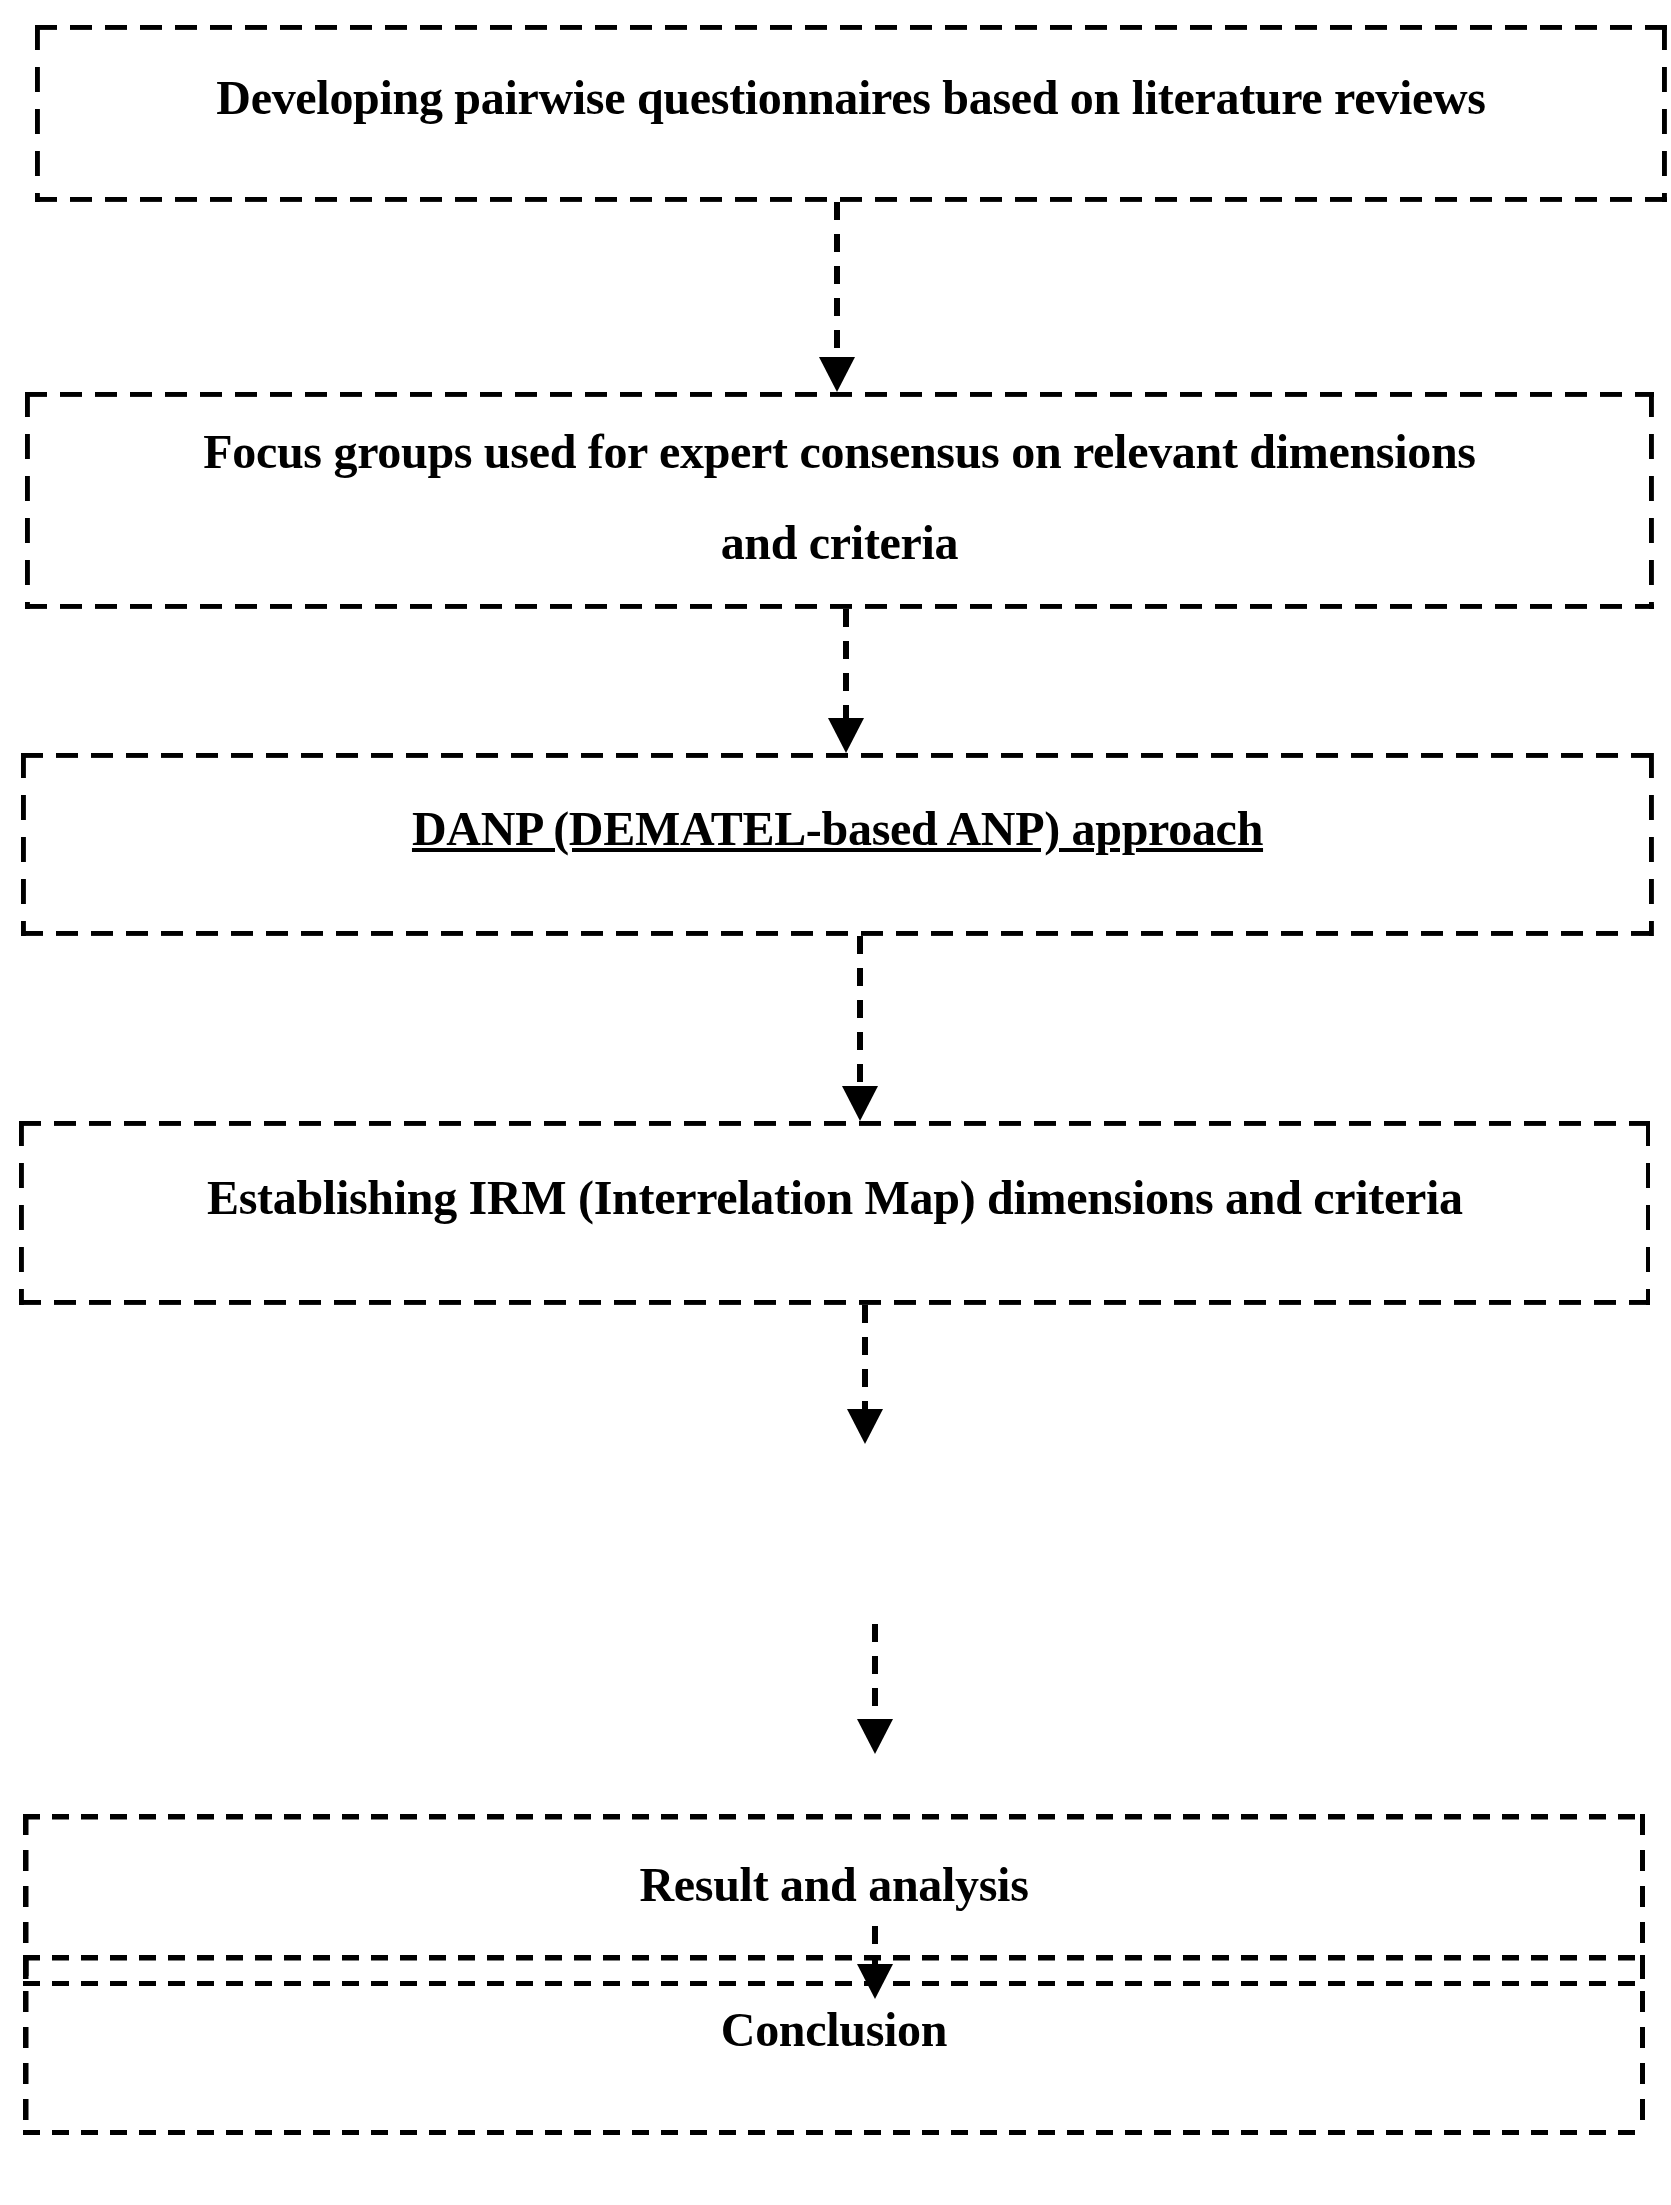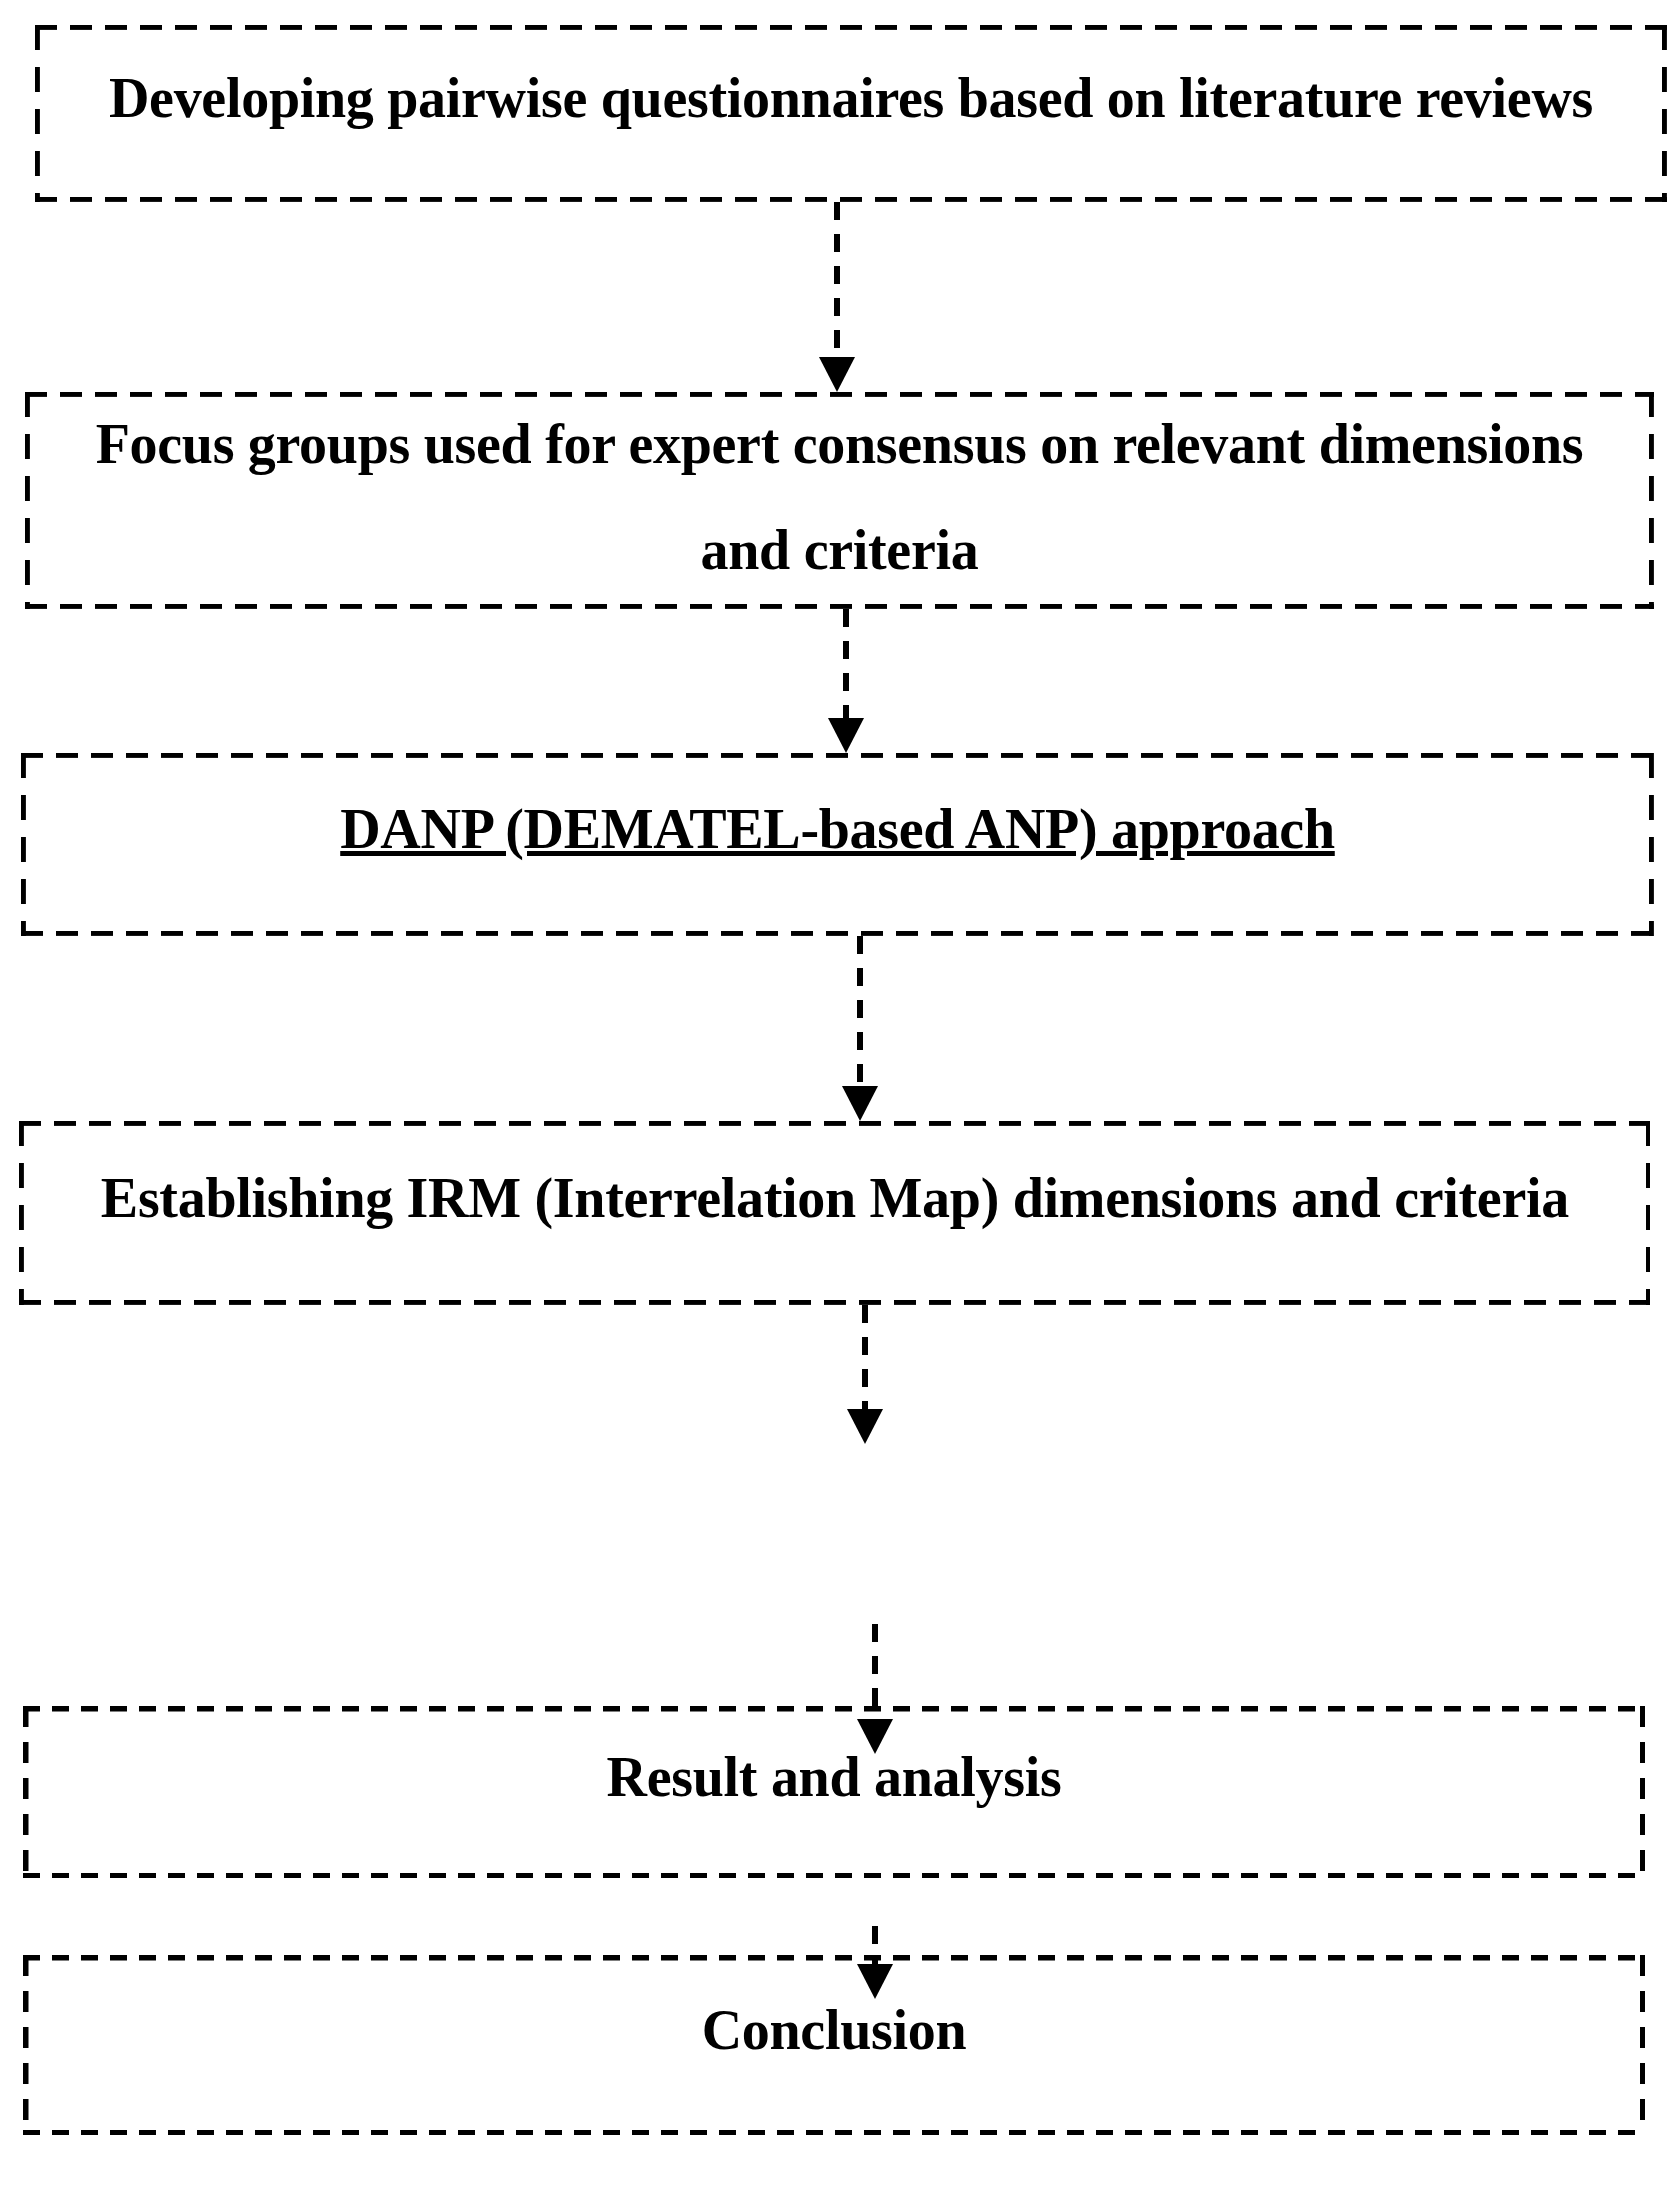--- a/index.html
+++ b/index.html
@@ -37,34 +37,34 @@
     background-image:
       repeating-linear-gradient(90deg,  #000 0 17.3px, transparent 17.3px 29px),
       repeating-linear-gradient(90deg,  #000 0 17.3px, transparent 17.3px 29px),
       repeating-linear-gradient(180deg, #000 0 21px, transparent 21px 36px),
       repeating-linear-gradient(180deg, #000 0 21px, transparent 21px 36px);
     background-size: 100% 5.5px, 100% 5.5px, 5.5px 100%, 5.5px 100%;
     background-position: left top, left bottom, left top, right top;
   }
   .box-label {
     font-weight: bold;
-    font-size: 56px;
+    font-size: 48px;
     letter-spacing: -0.3px;
     color: #000;
     text-align: center;
     white-space: nowrap;
     line-height: 1.25;
   }
   .box-1 { left: 35px;  top: 25px;   width: 1632px; height: 177px; }
   .box-2 { left: 25px;  top: 392px;  width: 1629px; height: 217px; padding-bottom: 7px; }
   .box-2 .box-label { white-space: pre-line; line-height: 1.9; }
   .box-3 { left: 21px;  top: 753px; width: 1633px; height: 183px; text-decoration: underline; }
   .box-4 { left: 19.4px;  top: 1121px; width: 1631px; height: 184px; justify-content: center; }
   .box-5 { left: 22px;  top: 1443px; width: 1631px; height: 180px; }
-  .box-6 { left: 23px;  top: 1706px; width: 1622px; height: 172px; }
+  .box-6 { left: 23px;  top: 1814px; width: 1622px; height: 172px; }
   .box-7 { left: 23px;  top: 1955px; width: 1622px; height: 180px; }
 
   
   .arrow {
     position: absolute;
     width: 36px;
     display: flex;
     flex-direction: column;
     align-items: center;
   }

